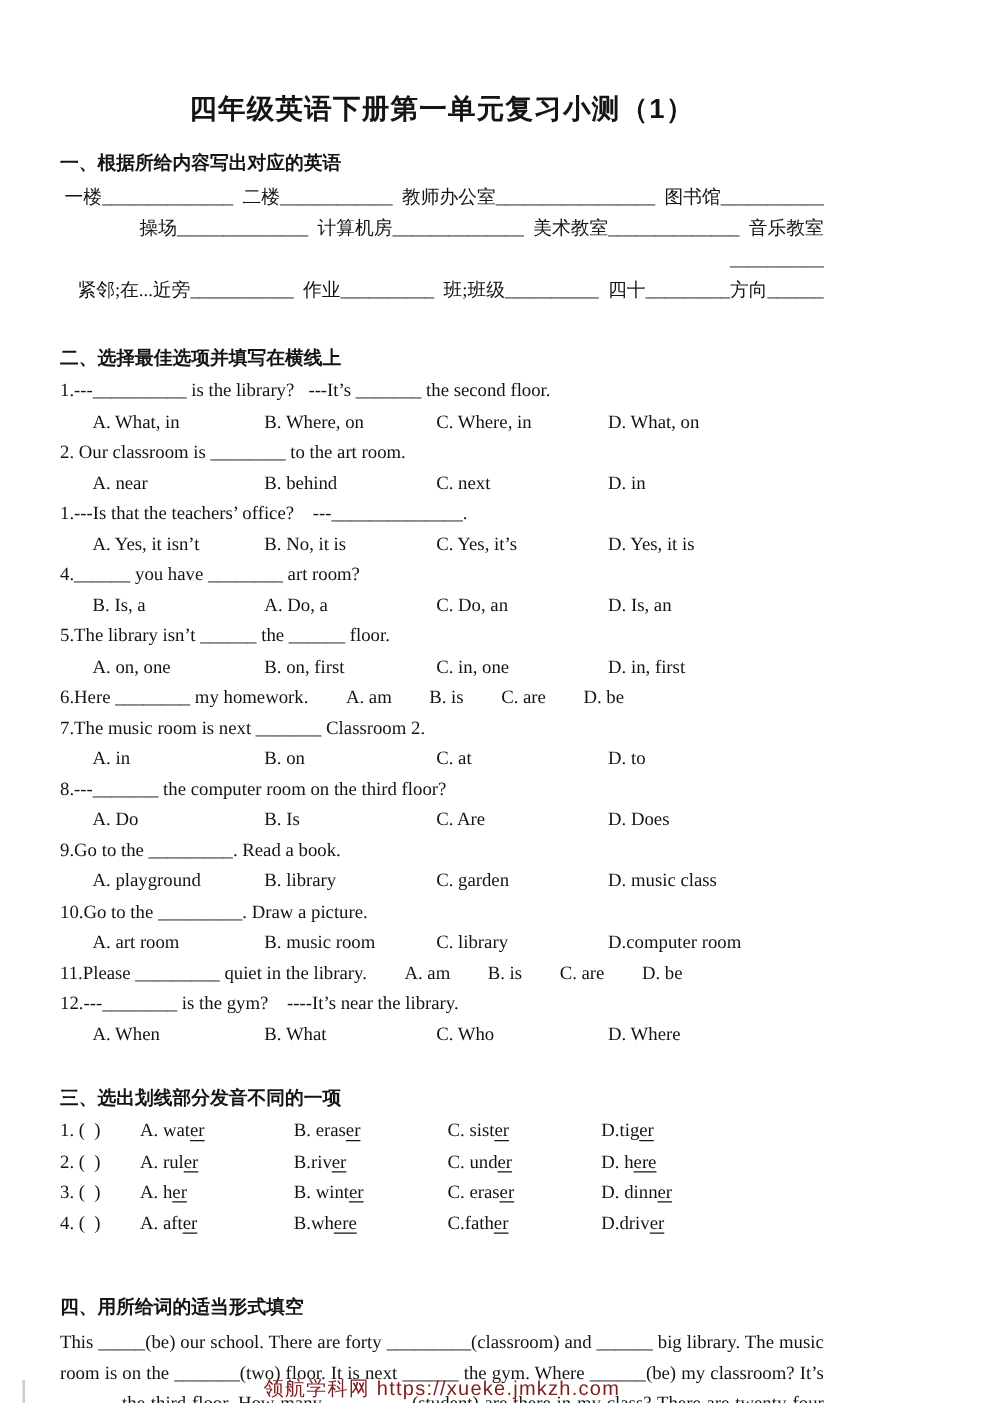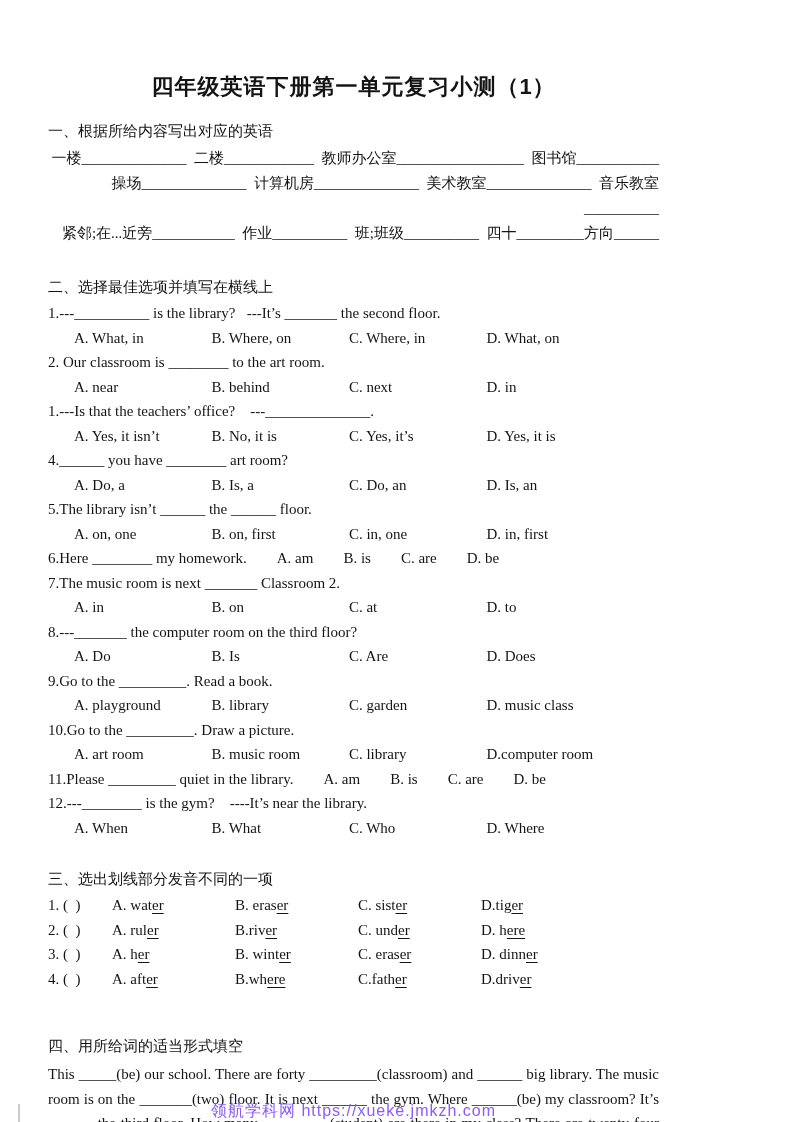--- a/index.html
+++ b/index.html
@@ -20,21 +20,21 @@
     font-family: "Liberation Sans", "DejaVu Sans", sans-serif;
     font-size: 22px;
     font-weight: 700;
     text-align: center;
     letter-spacing: 1px;
     line-height: 30px;
   }
   .heading {
     font-family: "Liberation Sans", "DejaVu Sans", sans-serif;
     font-size: 15px;
-    font-weight: 400;
+    font-weight: 700;
     line-height: 22px;
   }
   .sec-vocab .heading { margin-top: 18px; margin-bottom: 4px; }
   .sec-choice .heading { margin-top: 30px; margin-bottom: 3px; }
   .sec-pron  .heading { margin-top: 28px; margin-bottom: 3px; }
   .sec-fill  .heading { margin-top: 44px; margin-bottom: 5px; }
 
   .line {
     line-height: 24.5px;
     white-space: pre-wrap;
@@ -54,21 +54,21 @@
   .para {
     line-height: 24.5px;
     text-align: justify;
     white-space: normal;
   }
 
   .watermark {
     position: absolute;
     left: 0; right: 0; bottom: 24px;
     text-align: center;
-    color: #8b5cf6;
+    color: #7f1d1d;
     font-size: 16px;
     font-family: "Liberation Sans", "DejaVu Sans", sans-serif;
     letter-spacing: 1px;
   }
   .corner-line {
     position: absolute;
     left: 18px; bottom: 8px;
     width: 2px; height: 34px;
     background: #cccccc;
   }
@@ -92,21 +92,21 @@
   <section class="sec-choice">
     <h2 class="heading">二、选择最佳选项并填写在横线上</h2>
     <div id="questions">
         <div class="line">1.---__________ is the library?   ---It’s _______ the second floor.</div>
         <div class="line opts"><span class="opt">A. What, in</span><span class="opt">B. Where, on</span><span class="opt">C. Where, in</span><span class="opt">D. What, on</span></div>
         <div class="line">2. Our classroom is ________ to the art room.</div>
         <div class="line opts"><span class="opt">A. near</span><span class="opt">B. behind</span><span class="opt">C. next</span><span class="opt">D. in</span></div>
         <div class="line">1.---Is that the teachers’ office?    ---______________.</div>
         <div class="line opts"><span class="opt">A. Yes, it isn’t</span><span class="opt">B. No, it is</span><span class="opt">C. Yes, it’s</span><span class="opt">D. Yes, it is</span></div>
         <div class="line">4.______ you have ________ art room?</div>
-        <div class="line opts"><span class="opt">A. Do, a</span><span class="opt">B. Is, a</span><span class="opt">C. Do, an</span><span class="opt">D. Is, an</span></div>
+        <div class="line opts"><span class="opt">B. Is, a</span><span class="opt">A. Do, a</span><span class="opt">C. Do, an</span><span class="opt">D. Is, an</span></div>
         <div class="line">5.The library isn’t ______ the ______ floor.</div>
         <div class="line opts"><span class="opt">A. on, one</span><span class="opt">B. on, first</span><span class="opt">C. in, one</span><span class="opt">D. in, first</span></div>
         <div class="line q-inline"><span class="stem">6.Here ________ my homework.</span><span class="opt-inline">A. am</span><span class="opt-inline">B. is</span><span class="opt-inline">C. are</span><span class="opt-inline">D. be</span></div>
         <div class="line">7.The music room is next _______ Classroom 2.</div>
         <div class="line opts"><span class="opt">A. in</span><span class="opt">B. on</span><span class="opt">C. at</span><span class="opt">D. to</span></div>
         <div class="line">8.---_______ the computer room on the third floor?</div>
         <div class="line opts"><span class="opt">A. Do</span><span class="opt">B. Is</span><span class="opt">C. Are</span><span class="opt">D. Does</span></div>
         <div class="line">9.Go to the _________. Read a book.</div>
         <div class="line opts"><span class="opt">A. playground</span><span class="opt">B. library</span><span class="opt">C. garden</span><span class="opt">D. music class</span></div>
         <div class="line">10.Go to the _________. Draw a picture.</div>

